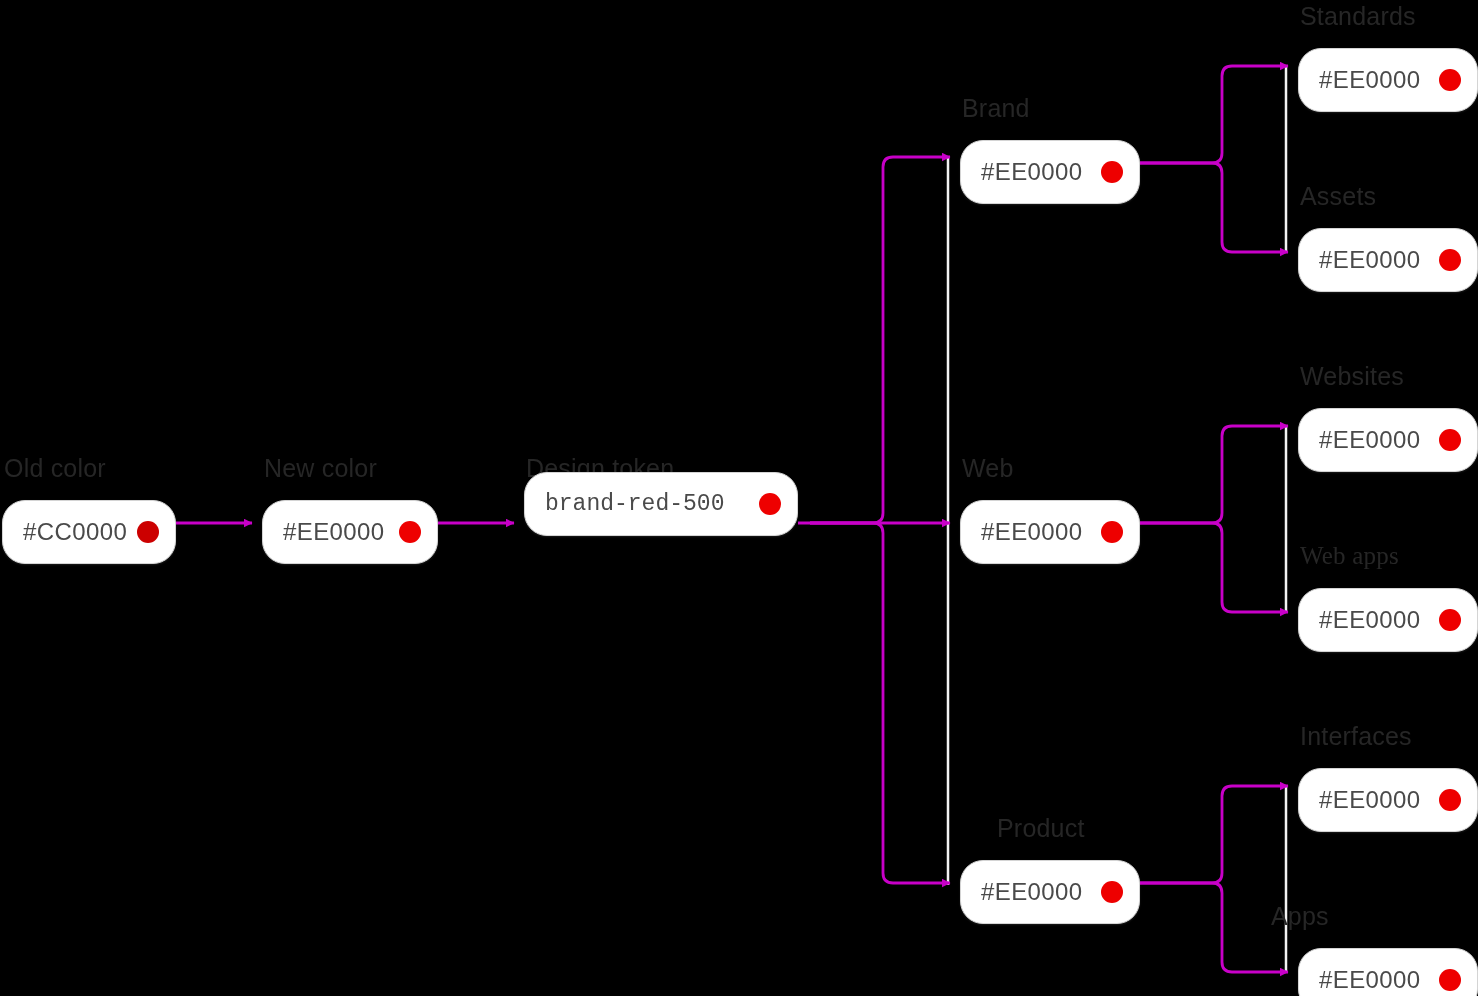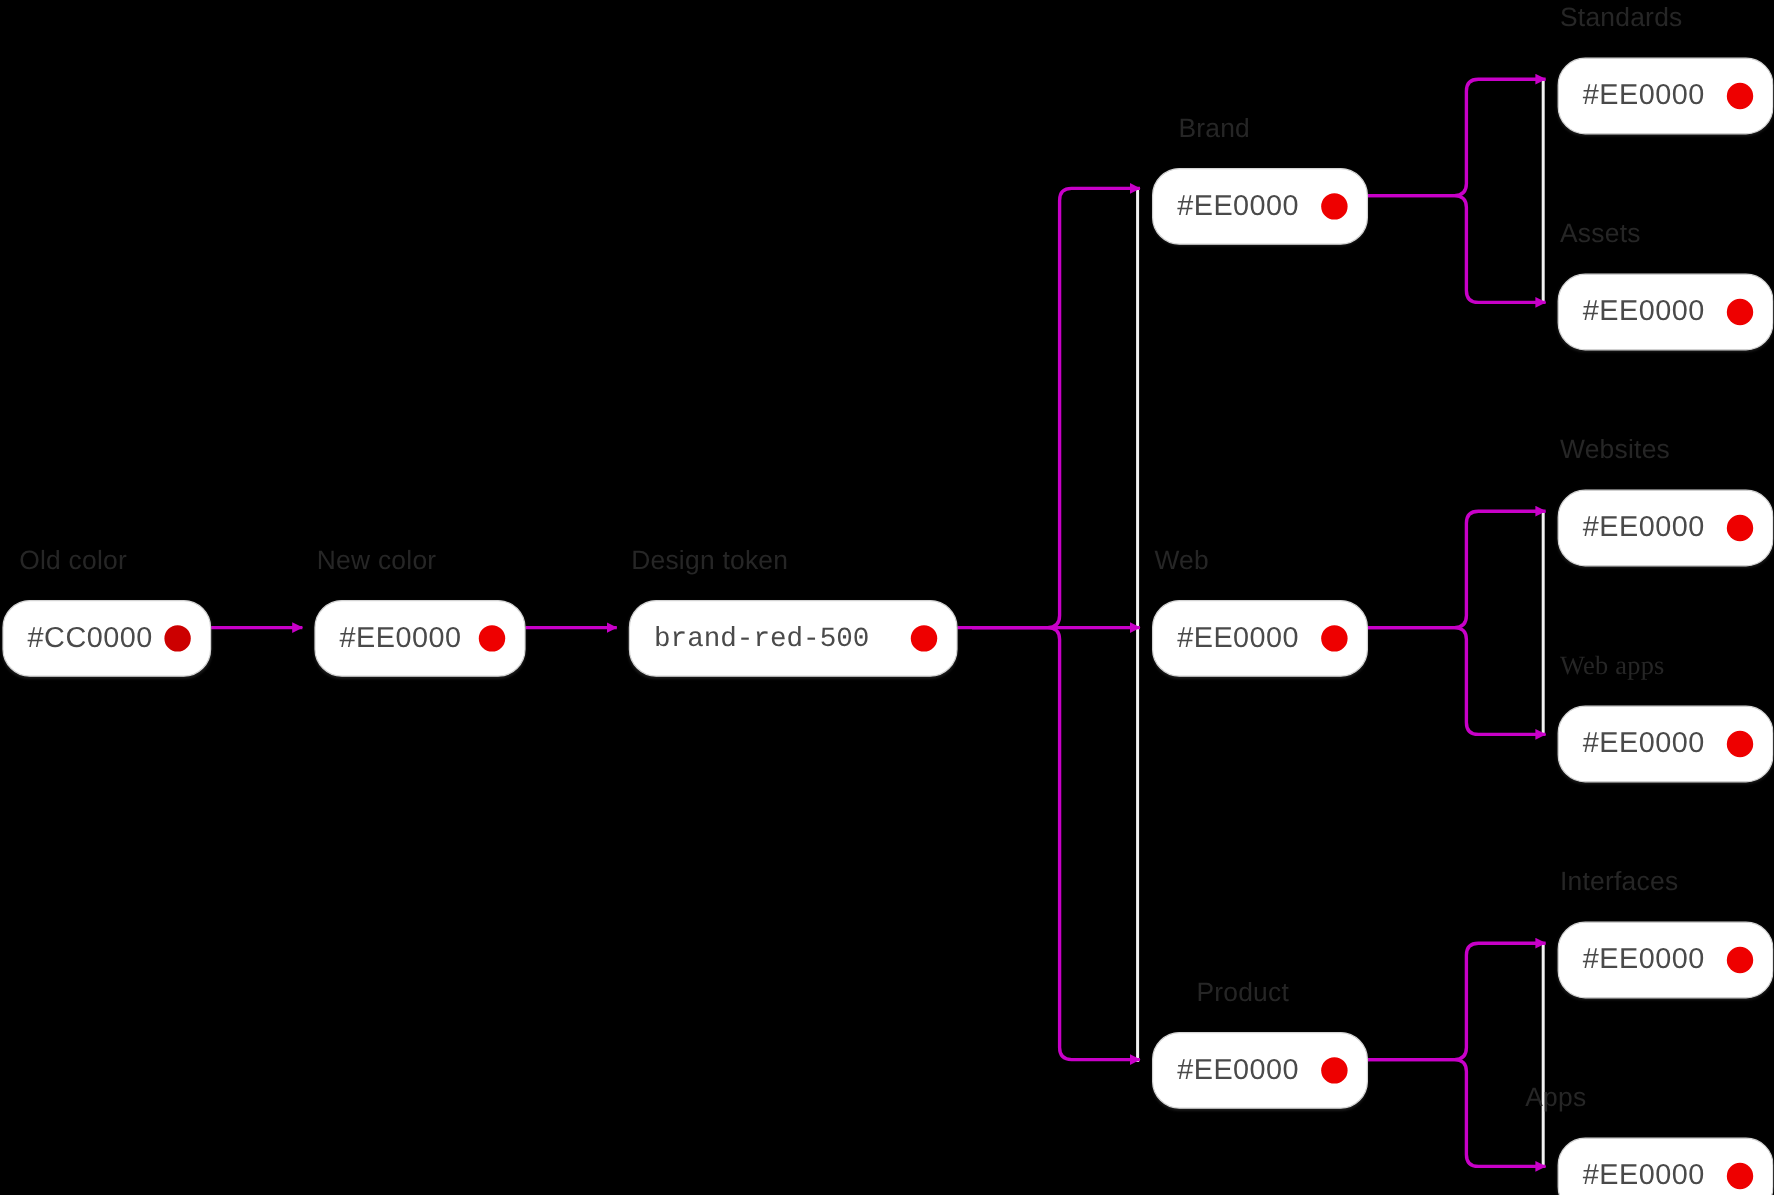--- a/index.html
+++ b/index.html
@@ -50,21 +50,21 @@
   }
   .swatch {
     width: 22px;
     height: 22px;
     border-radius: 50%;
     margin-left: 12px;
     flex: 0 0 auto;
   }
   .node-label {
     position: absolute;
-    font-size: 22px;
+    font-size: 25px;
     color: #262626;
     white-space: nowrap;
     letter-spacing: 0.2px;
     z-index: 4;
     font-family: "Liberation Sans", sans-serif;
   }
 </style>
 </head>
 <body>
 
@@ -97,36 +97,36 @@
 
       <path d="M1140,523 L1212,523 Q1222,523 1222,513 L1222,436 Q1222,426 1232,426 L1288,426" marker-end="url(#ah)"></path>
       <path d="M1140,523 L1212,523 Q1222,523 1222,533 L1222,602 Q1222,612 1232,612 L1288,612" marker-end="url(#ah)"></path>
 
       <path d="M1140,883 L1212,883 Q1222,883 1222,873 L1222,796 Q1222,786 1232,786 L1288,786" marker-end="url(#ah)"></path>
       <path d="M1140,883 L1212,883 Q1222,883 1222,893 L1222,962 Q1222,972 1232,972 L1288,972" marker-end="url(#ah)"></path>
     </g>
   </svg>
 
   <div id="node-layer">
-      <div class="node-label" style="left: 16px; top: 454px; text-align: right;">Old color</div>
+      <div class="node-label" style="left: 4px; top: 454px; text-align: right;">Old color</div>
       <div class="node" style="left: 2px; top: 500px; width: 174px; align-items: center;">
         <span class="node-text">#CC0000</span>
         <span class="swatch" style="background: rgb(204, 0, 0); margin-left: auto;"></span>
       </div>
       <div class="node-label" style="left: 264px; top: 454px;">New color</div>
       <div class="node" style="left: 262px; top: 500px; width: 176px;">
         <span class="node-text">#EE0000</span>
         <span class="swatch" style="background: rgb(238, 0, 0); margin-left: auto;"></span>
       </div>
       <div class="node-label" style="left: 526px; top: 454px;">Design token</div>
-      <div class="node mono" style="left: 524px; top: 500px; width: 274px; gap: 11px;">
+      <div class="node mono" style="left: 524px; top: 472px; width: 274px; gap: 11px;">
         <span class="node-text">brand-red-500</span>
         <span class="swatch" style="background: rgb(238, 0, 0); margin-left: auto;"></span>
       </div>
-      <div class="node-label" style="left: 982px; top: 94px;">Brand</div>
+      <div class="node-label" style="left: 962px; top: 94px;">Brand</div>
       <div class="node" style="left: 960px; top: 140px; width: 180px;">
         <span class="node-text">#EE0000</span>
         <span class="swatch" style="background: rgb(238, 0, 0); margin-left: auto;"></span>
       </div>
       <div class="node-label" style="left: 962px; top: 454px; text-align: right;">Web</div>
       <div class="node" style="left: 960px; top: 500px; width: 180px;">
         <span class="node-text">#EE0000</span>
         <span class="swatch" style="background: rgb(238, 0, 0); margin-left: auto;"></span>
       </div>
       <div class="node-label" style="left: 962px; top: 814px; margin-left: 35px;">Product</div>

